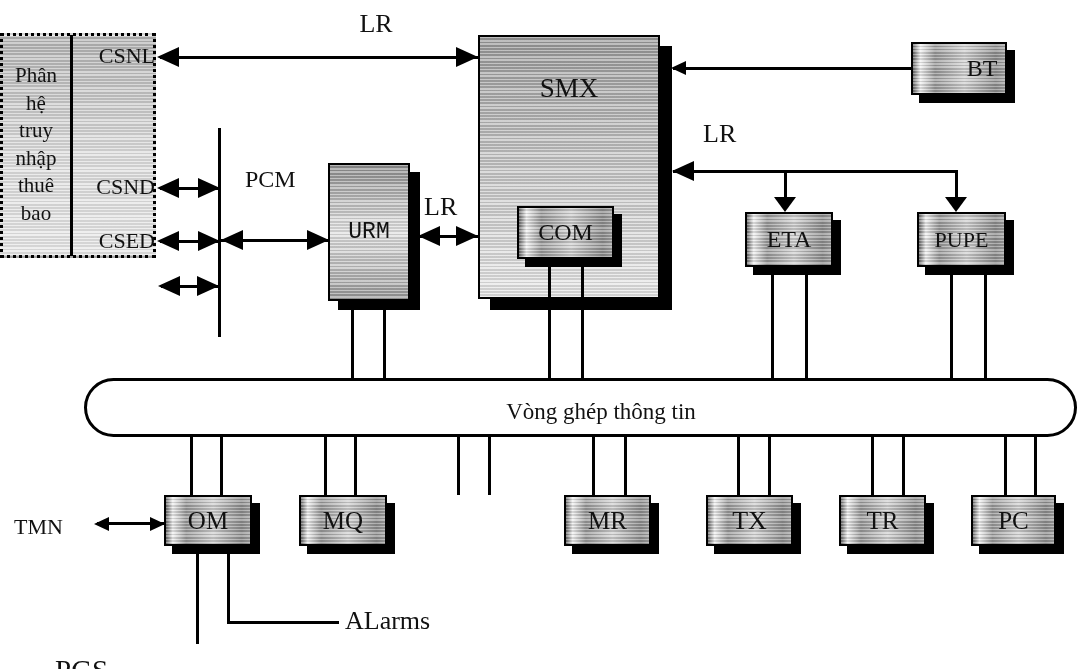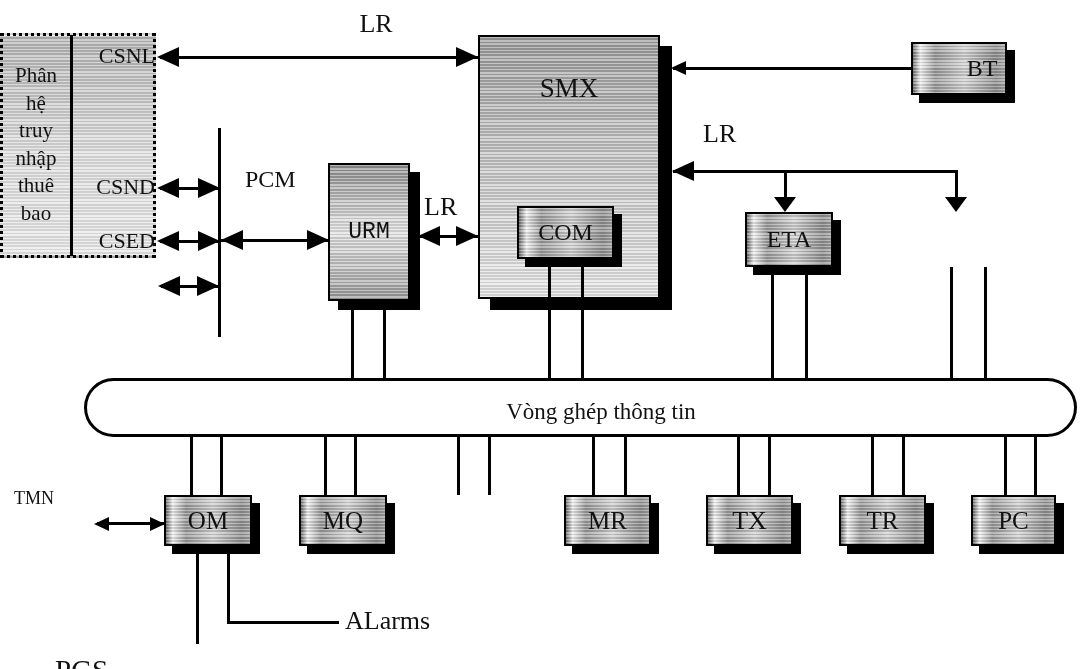--- a/index.html
+++ b/index.html
@@ -126,20 +126,23 @@
   <div class="box metal" style="left:517px;top:206px;width:97px;height:53px;z-index:4;">
     <span style="font-size:24px;">COM</span>
   </div>
 
   <div class="box metal" style="left:911px;top:42px;width:96px;height:53px;padding-left:46px;">
     <span style="font-size:24px;">BT</span>
   </div>
   <div class="box metal" style="left:745px;top:212px;width:88px;height:55px;">
     <span style="font-size:24px;">ETA</span>
   </div>
+  <div class="box metal" style="left:917px;top:212px;width:89px;height:55px;">
+    <span style="font-size:22px;">PUPE</span>
+  </div>
 
   <div class="vl" style="left:351px;top:301px;height:77px;"></div>
   <div class="vl" style="left:383px;top:301px;height:77px;"></div>
   <div class="vl" style="left:771px;top:267px;height:111px;"></div>
   <div class="vl" style="left:805px;top:267px;height:111px;"></div>
   <div class="vl" style="left:950px;top:267px;height:111px;"></div>
   <div class="vl" style="left:984px;top:267px;height:111px;"></div>
 
   <div class="ring"></div>
   <div class="lbl ctr" style="left:455px;top:399px;width:292px;font-size:23px;z-index:2;">Vòng ghép thông tin</div>
@@ -174,21 +177,21 @@
   <div class="box metal" style="left:839px;top:495px;width:87px;height:51px;">
     <span style="font-size:25px;">TR</span>
   </div>
   <div class="box metal" style="left:971px;top:495px;width:85px;height:51px;">
     <span style="font-size:25px;">PC</span>
   </div>
 
   <div class="hl" style="left:97px;top:522px;width:68px;"></div>
   <div class="ah l sm" style="left:94px;top:517px;"></div>
   <div class="ah r sm" style="left:150px;top:517px;"></div>
-  <div class="lbl" style="left:14px;top:488px;font-size:18px;">TMN</div>
+  <div class="lbl" style="left:14px;top:514px;font-size:22px;">TMN</div>
 
   <div class="vl" style="left:196px;top:553px;height:91px;"></div>
   <div class="vl" style="left:227px;top:553px;height:71px;"></div>
   <div class="hl" style="left:227px;top:621px;width:112px;"></div>
   <div class="lbl" style="left:345px;top:606px;font-size:26px;">ALarms</div>
   <div class="lbl" style="left:55px;top:654px;font-size:29px;">PGS</div>
 
 </div>
 
 </body></html>

